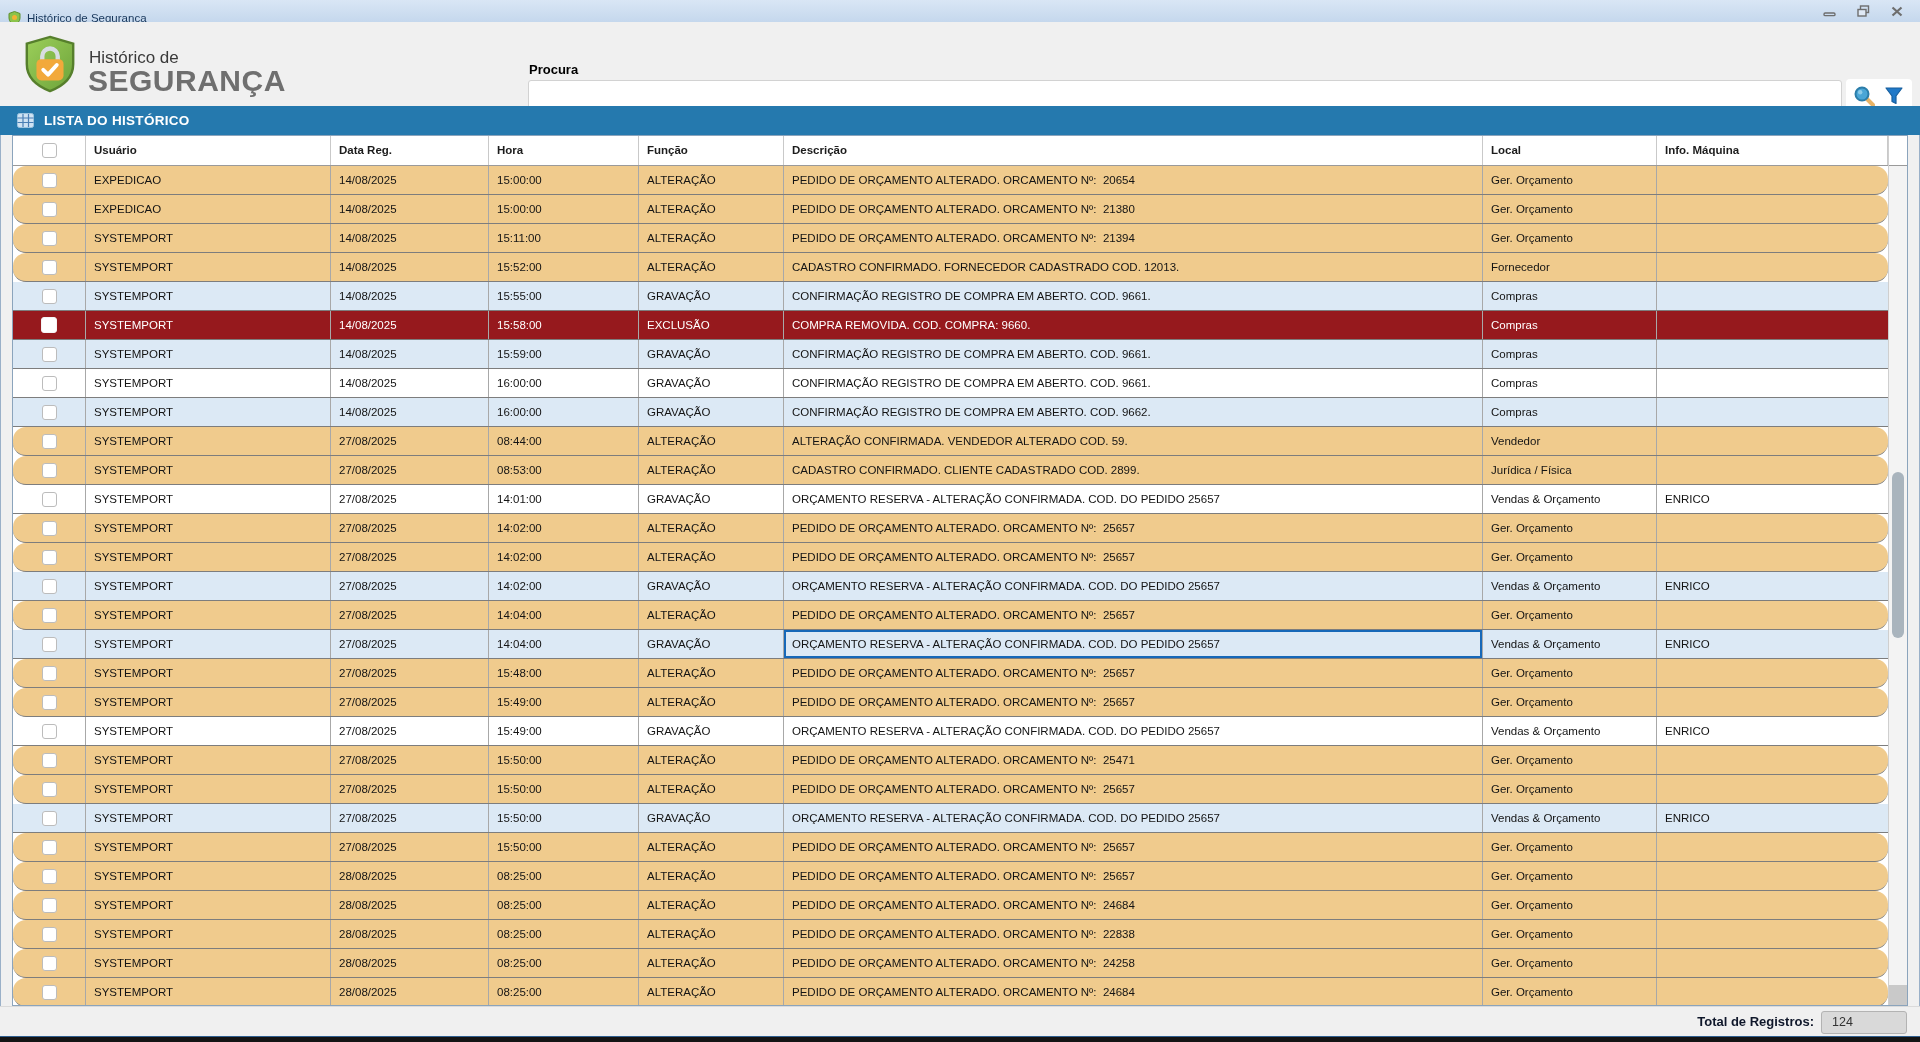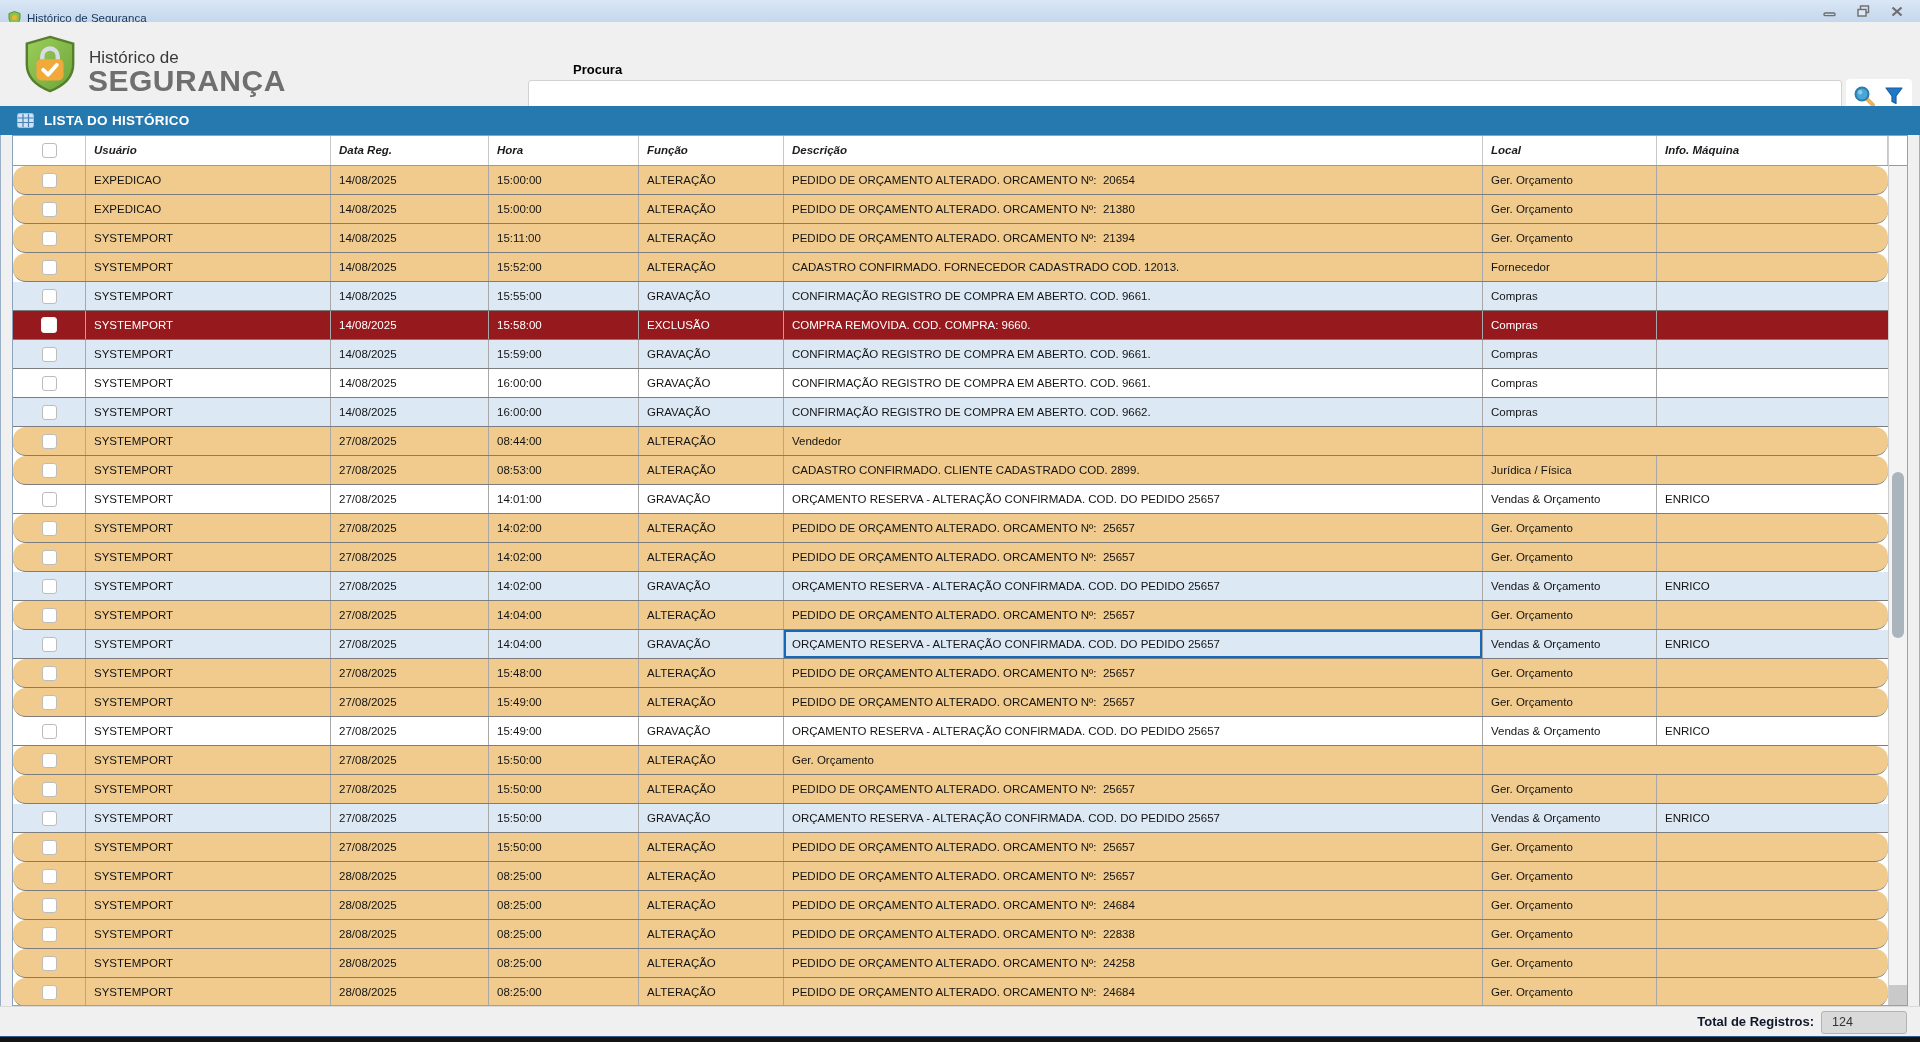--- a/index.html
+++ b/index.html
@@ -18,41 +18,41 @@
   .tb-controls { position:absolute; right:16px; top:0; height:22px; display:flex;
                  align-items:center; gap:20px; }
   .tb-btn { width:14px; height:12px; display:flex; align-items:center; justify-content:center; cursor:pointer; }
 
   
   .header { position:absolute; top:22px; left:0; right:0; height:84px; background:#f0f0f0; }
   .logo { position:absolute; left:22px; top:13px; }
   .h-line1 { position:absolute; left:89px; top:26px; font-size:17px; color:#3a3a3a; }
   .h-line2 { position:absolute; left:88px; top:42px; font-size:30px; font-weight:bold;
              color:#6f6f6f; letter-spacing:.5px; }
-  .search-label { position:absolute; left:529px; top:40px; font-size:13px; font-weight:bold; color:#000;margin-left:44px; }
+  .search-label { position:absolute; left:529px; top:40px; font-size:13px; font-weight:bold; color:#000; }
   .search-input { position:absolute; left:528px; top:58px; width:1314px; height:31px;
                   border:1px solid #d2d2d2; border-radius:3px; background:#fff;
                   padding:0 9px; font-size:13px; font-family:"Liberation Sans",sans-serif; outline:none; }
   .icon-box { position:absolute; left:1846px; top:57px; width:66px; height:33px; background:#fff;
               border-radius:4px; display:flex; align-items:center; justify-content:space-evenly; }
   .icon-btn { width:24px; height:24px; display:flex; align-items:center; justify-content:center; cursor:pointer; }
 
   
   .listbar { position:absolute; top:106px; left:0; right:0; height:29px; background:#2579ae;
              display:flex; align-items:center; padding-left:17px; gap:10px; }
   .listbar .lb-title { color:#fff; font-weight:bold; font-size:13.5px; letter-spacing:.3px; }
 
   
   .tablewrap { position:absolute; top:135px; left:12px; width:1896px; height:871px;
                background:#fff; border:1px solid #8ba4bc; display:flex; overflow:hidden; }
   .cols { flex:1; display:flex; flex-direction:column; overflow:hidden; min-width:0; }
 
   .grid-row { display:grid; grid-template-columns:73px 245px 158px 150px 145px minmax(0,1fr) 174px 231px; }
 
-  .thead { height:30px; background:#fff; border-bottom:1px solid #9a9a9a; flex:0 0 30px;font-style:italic; }
+  .thead { height:30px; background:#fff; border-bottom:1px solid #9a9a9a; flex:0 0 30px; }
   .thead .cell { border-right:1px solid #c9c9c9; font-weight:bold; font-size:11.5px; color:#1c1c1c;
                  line-height:29px; padding-left:8px; white-space:nowrap; overflow:hidden; }
   .thead .cb-cell { display:flex; align-items:center; justify-content:center; border-right:1px solid #c9c9c9; }
 
   .tbody { flex:1; overflow:hidden; }
   .row { height:29px; border-bottom:1px solid #7d7d7d; cursor:default; }
   .row .cell { font-size:11.5px; color:#141414; line-height:28px; padding-left:8px;
                border-right:1px solid #a8a8a8; white-space:nowrap; overflow:hidden; }
   .row .cell.desc { white-space:pre; }
   .row .cell:last-child { border-right:none; }
@@ -290,20 +290,21 @@
     <div class="cell"></div>
   </div>
           <div class="grid-row row r-alteracao">
     <div class="cb-cell">
               <div class="cb"></div>
             </div>
     <div class="cell">SYSTEMPORT</div>
     <div class="cell">27/08/2025</div>
     <div class="cell">08:44:00</div>
     <div class="cell">ALTERAÇÃO</div>
+    <div class="cell desc">ALTERAÇÃO CONFIRMADA. VENDEDOR ALTERADO COD. 59.</div>
     <div class="cell">Vendedor</div>
     <div class="cell"></div>
   </div>
           <div class="grid-row row r-alteracao">
     <div class="cb-cell">
               <div class="cb"></div>
             </div>
     <div class="cell">SYSTEMPORT</div>
     <div class="cell">27/08/2025</div>
     <div class="cell">08:53:00</div>
@@ -421,20 +422,21 @@
     <div class="cell">ENRICO</div>
   </div>
           <div class="grid-row row r-alteracao">
     <div class="cb-cell">
               <div class="cb"></div>
             </div>
     <div class="cell">SYSTEMPORT</div>
     <div class="cell">27/08/2025</div>
     <div class="cell">15:50:00</div>
     <div class="cell">ALTERAÇÃO</div>
+    <div class="cell desc">PEDIDO DE ORÇAMENTO ALTERADO. ORCAMENTO Nº:  25471</div>
     <div class="cell">Ger. Orçamento</div>
     <div class="cell"></div>
   </div>
           <div class="grid-row row r-alteracao">
     <div class="cb-cell">
               <div class="cb"></div>
             </div>
     <div class="cell">SYSTEMPORT</div>
     <div class="cell">27/08/2025</div>
     <div class="cell">15:50:00</div>

